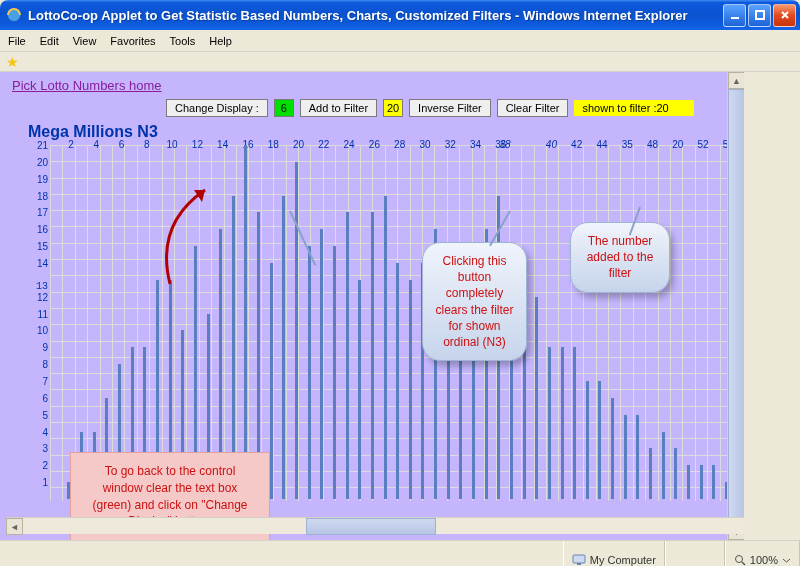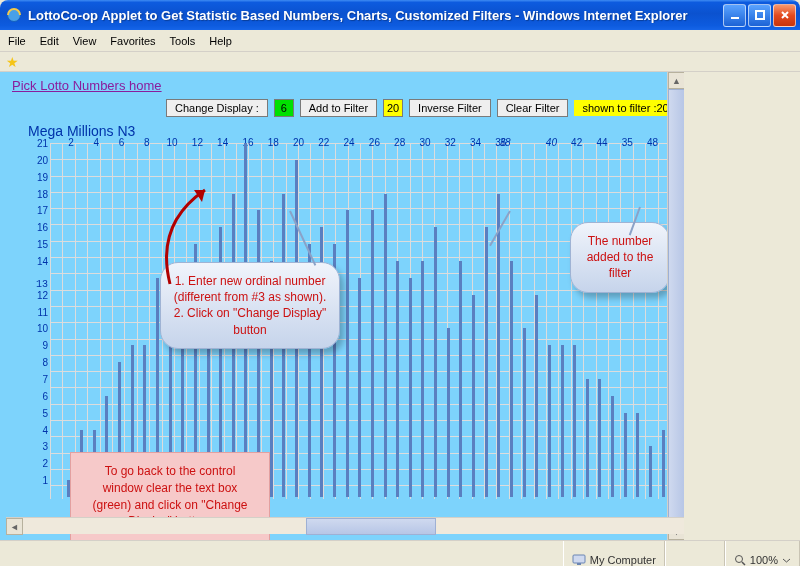--- a/index.html
+++ b/index.html
@@ -23,33 +23,33 @@
   .winbtn.close { background: linear-gradient(to bottom,#f7986d,#e3491f,#c8340c); }
 
   
   .menubar { height: 22px; background:#ece9d8; display:flex; align-items:center; padding: 0 8px; gap: 14px;
              border-bottom: 1px solid #d4d0c8; font-size: 11px; color:#000; }
   .menubar .mitem { cursor: default; }
   .favbar { height: 20px; background:#ece9d8; border-bottom:1px solid #d4d0c8; padding: 2px 6px; }
   .star { color:#f5c518; font-size:14px; }
 
   
-  .viewport { position: relative; background: #7dd3fc; width: 684px; height: 468px; overflow: hidden; }
+  .viewport { position: relative; background: #c4b5fd; width: 744px; height: 468px; overflow: hidden; }
   .inner { position: absolute; left: 6px; top: 4px; width: 770px; }
   .homelink { color: #8a1d9c; text-decoration: underline; font-size: 13px; display:inline-block; margin: 2px 0 6px 6px; }
 
   
   .toolbar { display:flex; align-items:center; gap: 6px; margin-left: 160px; }
   .btn { background:#efefef; border:1px solid #7a7a7a; padding: 2px 8px; font-size: 11px; font-family: inherit; }
   .numbox { width: 20px; height: 18px; border:1px solid #7a7a7a; display:flex;align-items:center;justify-content:center; font-size:11px; }
   .numbox.green { background:#00e000; }
   .numbox.yellow { background:#ffff00; }
   .msgbox { background:#ffff00; padding: 2px 8px; font-size:11px; color:#000; min-width:120px; }
 
-  .charttitle { color:#0033aa; font-size:14px; margin: 6px 0 0 22px; }
+  .charttitle { color:#0033aa; font-size:16px; margin: 6px 0 0 22px; font-weight: bold; }
 
   
   .chart { position: relative; width: 746px; height: 360px; margin-left: 12px; }
   .chart-grid { position:absolute; left:32px; top:4px; width:708px; height:356px;
     background:
       repeating-linear-gradient(to right, #dcdcdc 0 1px, transparent 1px 12.4px),
       repeating-linear-gradient(to bottom, #dcdcdc 0 1px, transparent 1px 16.3px);
   }
   .ylabels { position:absolute; left:10px; top:0; width:20px; height:360px; }
   .ylabels span { position:absolute; right:0; font-size:10px; color:#0033aa; transform: translateY(-50%); }
@@ -260,23 +260,22 @@
           <div class="bar" style="left: 624.321px; height: 50.5714px;"></div>
           <div class="bar" style="left: 636.964px; height: 33.7143px;"></div>
           <div class="bar" style="left: 649.607px; height: 33.7143px;"></div>
           <div class="bar" style="left: 662.25px; height: 33.7143px;"></div>
           <div class="bar" style="left: 674.893px; height: 16.8571px;"></div>
           <div class="bar" style="left: 687.536px; height: 16.8571px;"></div>
         </div>
     </div>
   </div>
 
-  <div class="callout" style="left:160px; top:190px; width:180px;">
-    <span style="white-space:pre-line">1. Enter  new ordinal number (different from #3 as shown).
-2. Click on "Change Display" button</span>
+  <div class="callout" style="left:422px; top:170px; width:105px;">
+    <span>Clicking this button completely clears the filter for shown ordinal (N3)</span>
   </div>
   <div class="callout" style="left:570px; top:150px; width:100px;">
     <span>The number added to the filter</span>
   </div>
   <div class="callout2" style="left:70px; top:380px; width:200px;">
     <span>To go back to the control window clear the text box (green) and click on "Change Display" button.</span>
   </div>
 
   <svg class="arrow-svg" width="100" height="110">
     <path d="M20 100 Q 5 40 55 6" fill="none" stroke="#b10000" stroke-width="3"></path>

